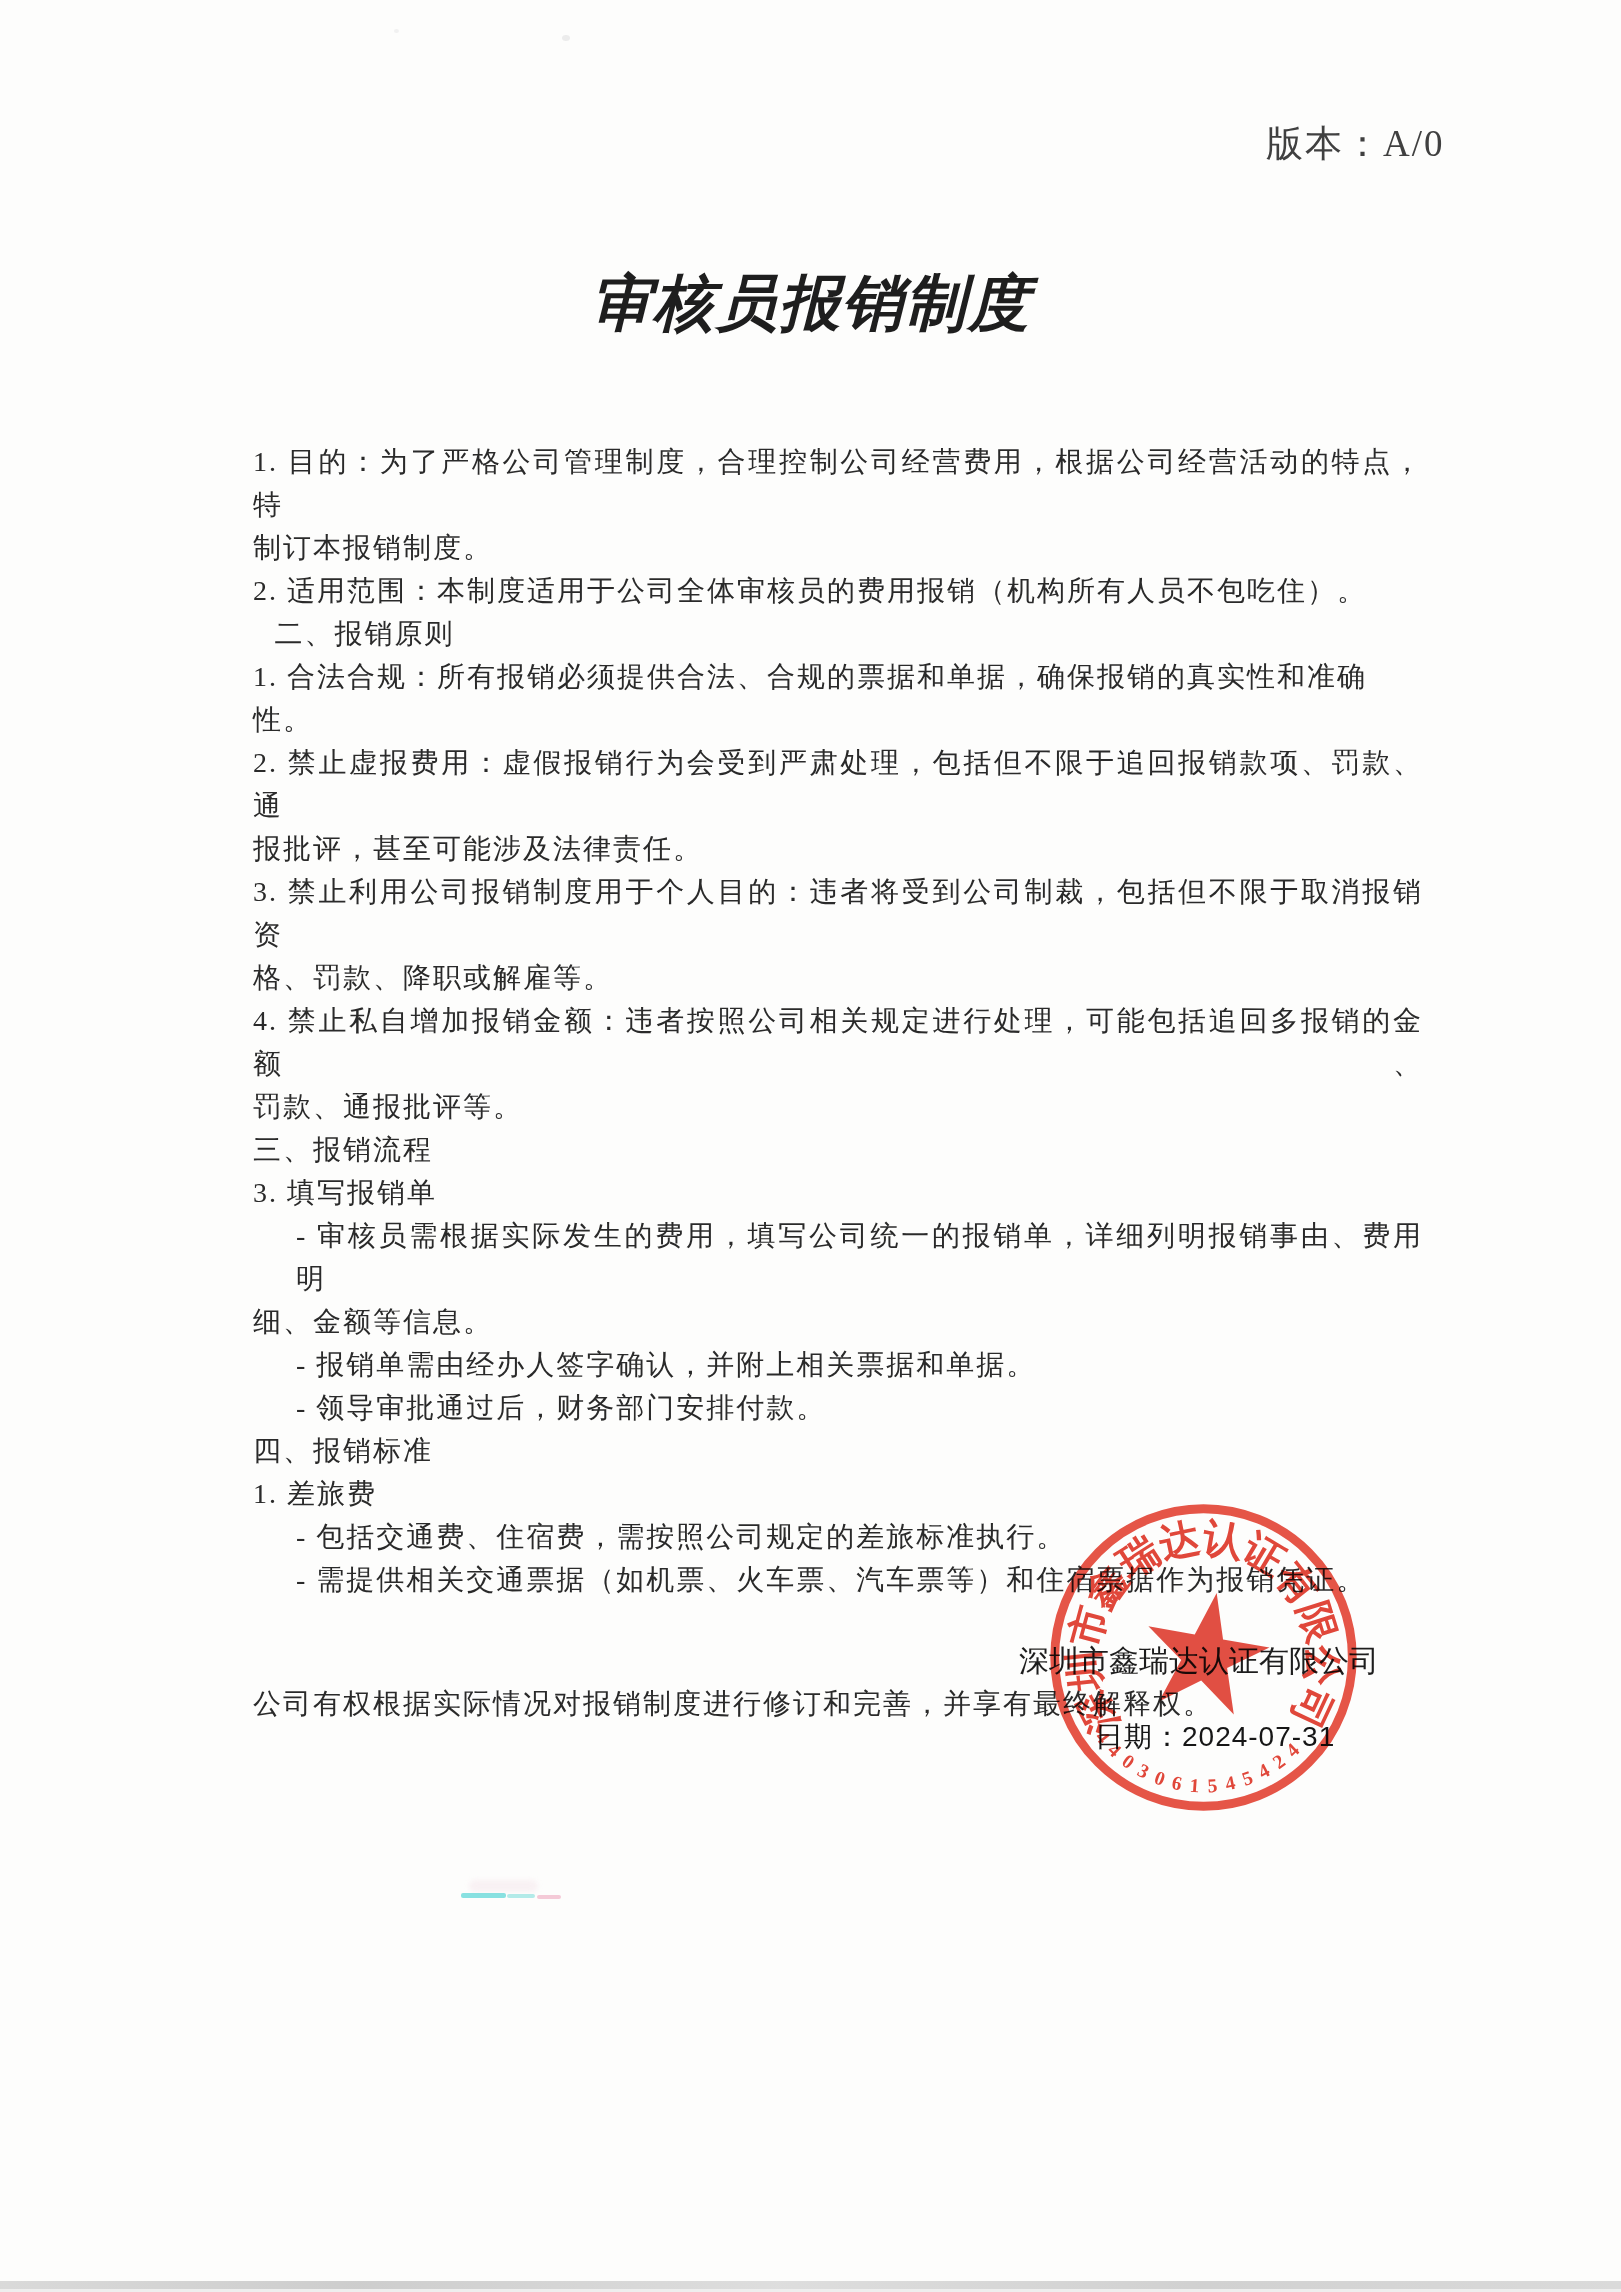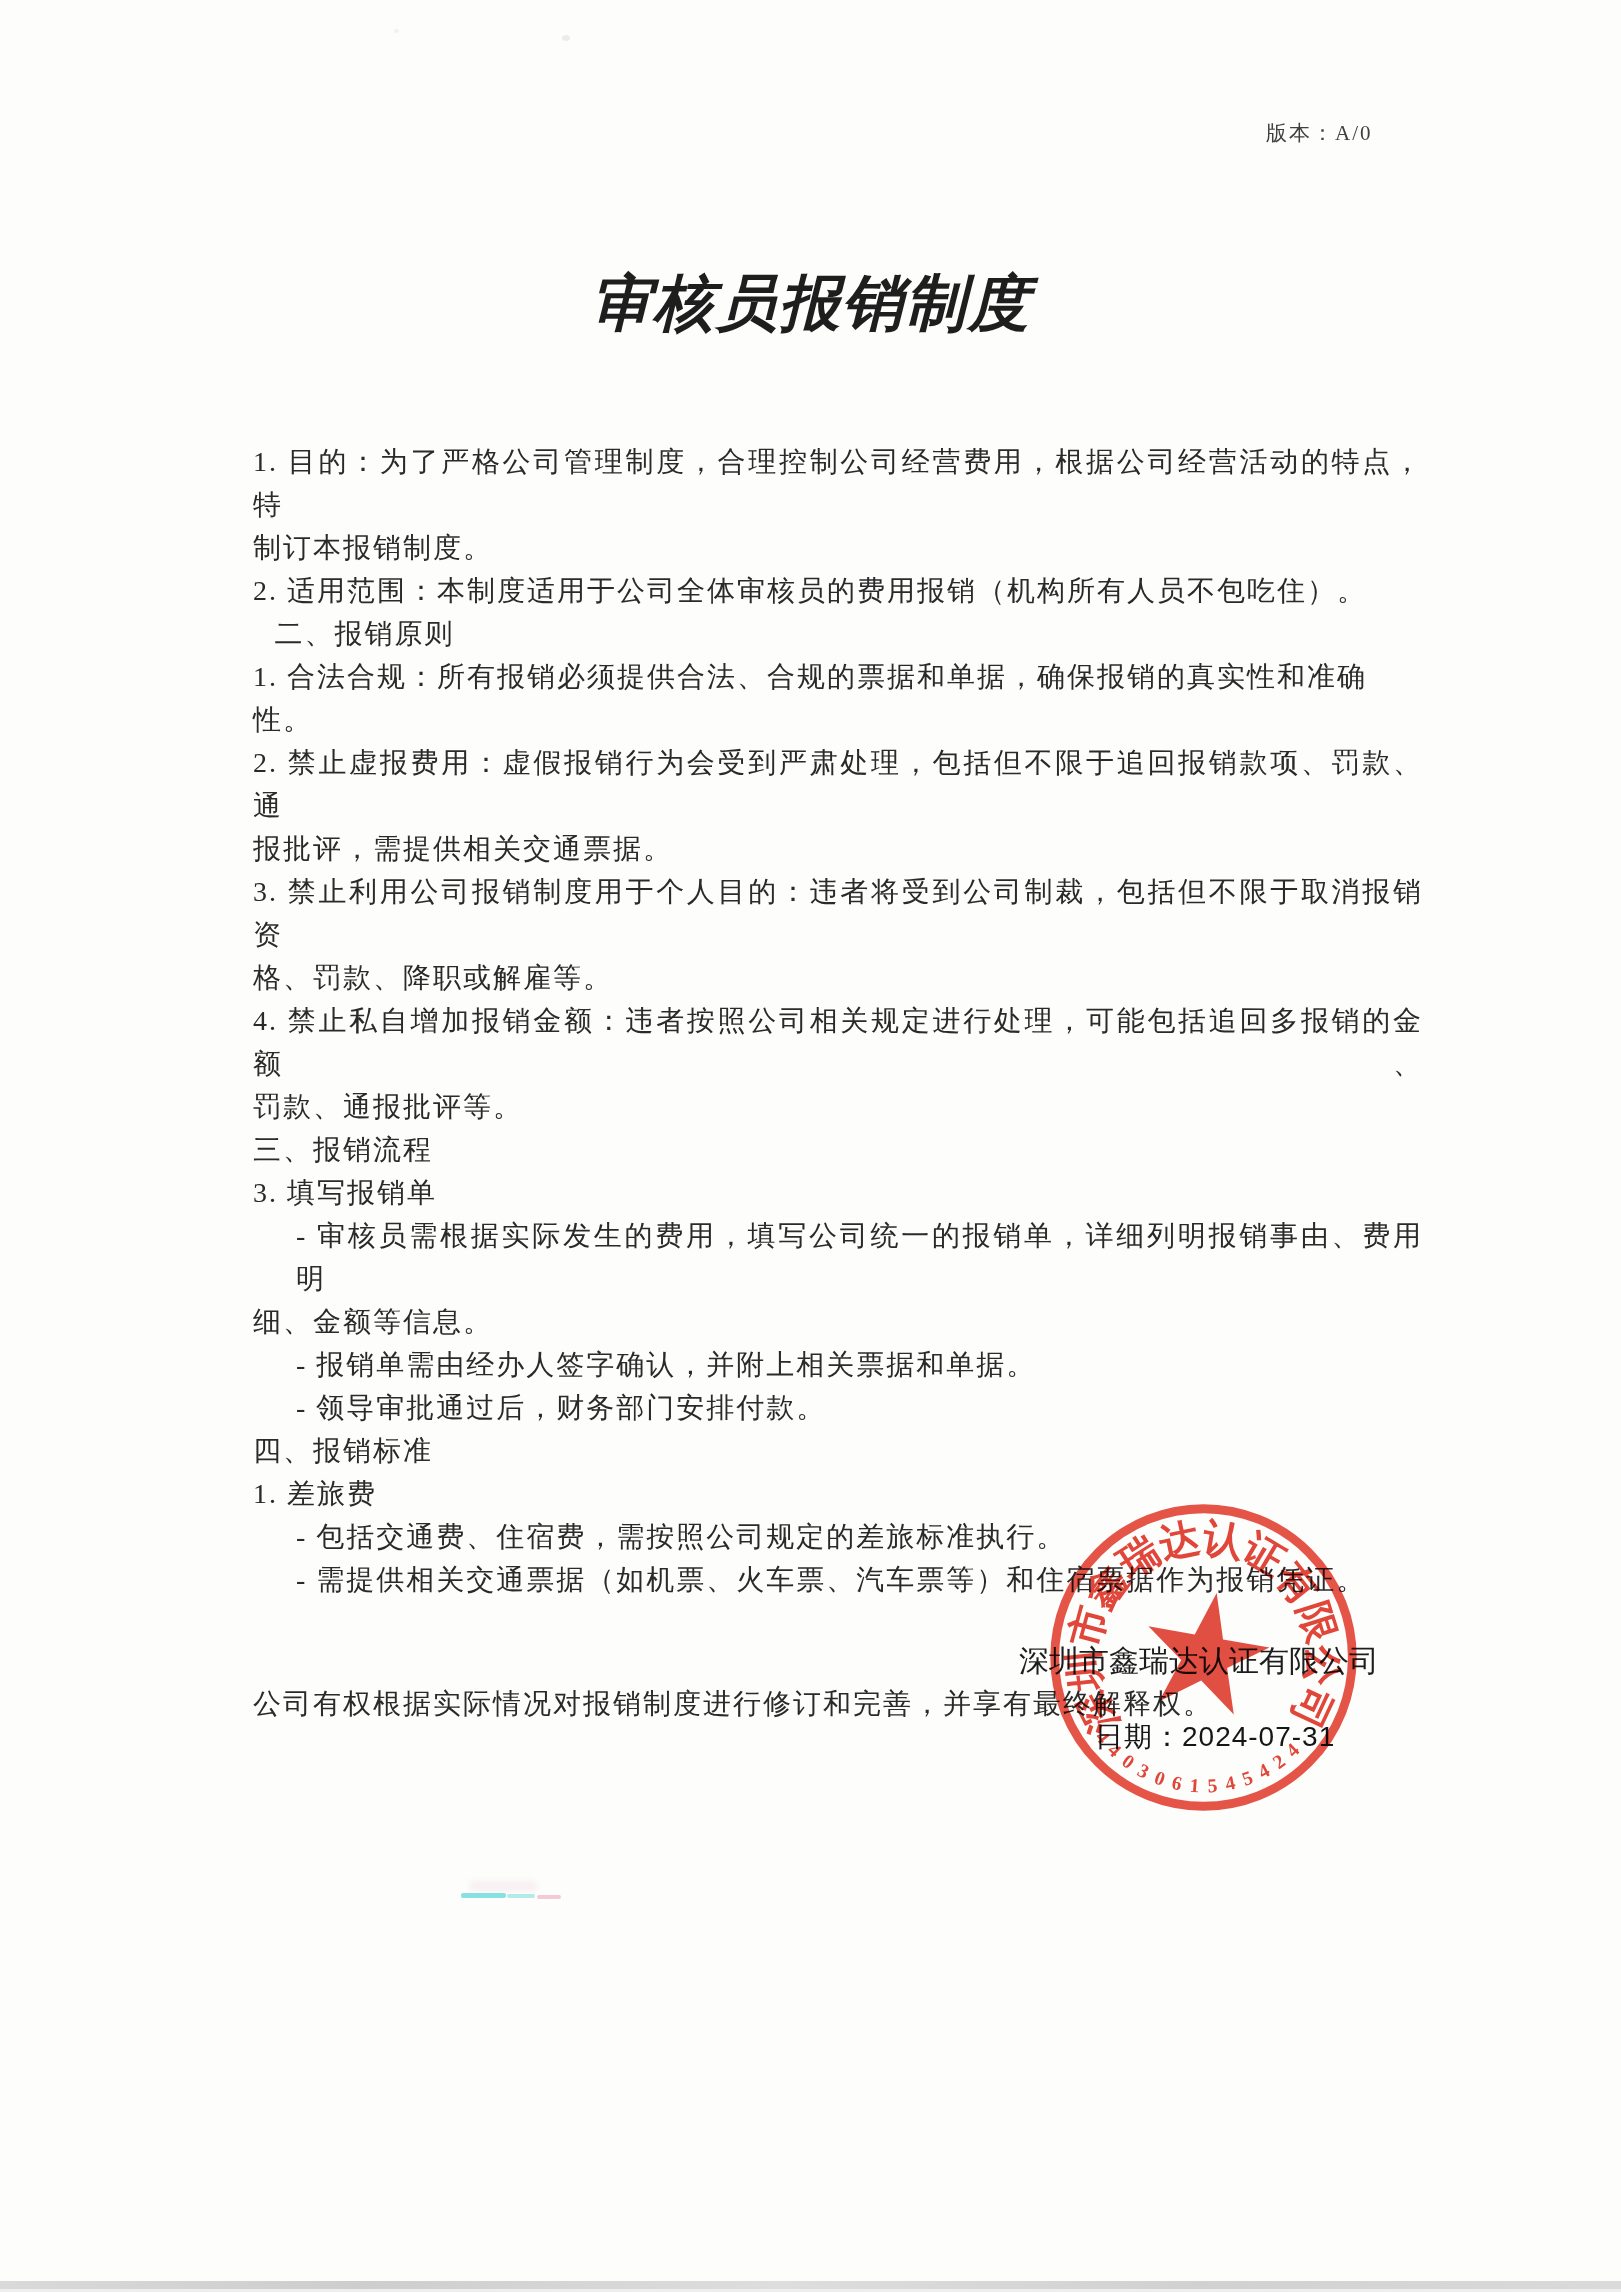--- a/index.html
+++ b/index.html
@@ -4,21 +4,21 @@
 <style>
   html,body{margin:0;padding:0;background:#ffffff;}
   .page{
     position:relative;width:1621px;height:2293px;overflow:hidden;
     background:#fdfdfc;
     font-family:"Liberation Serif","DejaVu Serif",serif;
     color:#2a2a2a;
   }
   .version{
     position:absolute;left:1266px;top:119px;
-    font-size:21px;letter-spacing:2px;color:#404040;white-space:nowrap;
+    font-size:37px;letter-spacing:2px;color:#404040;white-space:nowrap;
   }
   .doc-title{
     position:absolute;left:0;top:263px;width:100%;
     text-align:center;font-size:61px;font-weight:700;
     letter-spacing:2px;color:#1e1e1e;font-style:italic;
   }
   .body-block{
     position:absolute;left:253px;top:440px;width:1170px;
     font-size:28px;line-height:43px;letter-spacing:2px;color:#2a2a2a;
   }
@@ -74,21 +74,21 @@
 
   <div class="doc-title">审核员报销制度</div>
 
   <div class="body-block">
     <div class="ln jl">1. 目的：为了严格公司管理制度，合理控制公司经营费用，根据公司经营活动的特点，特</div>
     <div class="ln">制订本报销制度。</div>
     <div class="ln">2. 适用范围：本制度适用于公司全体审核员的费用报销（机构所有人员不包吃住）。</div>
     <div class="ln sec">二、报销原则</div>
     <div class="ln">1. 合法合规：所有报销必须提供合法、合规的票据和单据，确保报销的真实性和准确性。</div>
     <div class="ln jl">2. 禁止虚报费用：虚假报销行为会受到严肃处理，包括但不限于追回报销款项、罚款、通</div>
-    <div class="ln">报批评，需提供相关交通票据。</div>
+    <div class="ln">报批评，甚至可能涉及法律责任。</div>
     <div class="ln jl">3. 禁止利用公司报销制度用于个人目的：违者将受到公司制裁，包括但不限于取消报销资</div>
     <div class="ln">格、罚款、降职或解雇等。</div>
     <div class="ln jl">4. 禁止私自增加报销金额：违者按照公司相关规定进行处理，可能包括追回多报销的金额、</div>
     <div class="ln">罚款、通报批评等。</div>
     <div class="ln">三、报销流程</div>
     <div class="ln">3. 填写报销单</div>
     <div class="ln dash jl">- 审核员需根据实际发生的费用，填写公司统一的报销单，详细列明报销事由、费用明</div>
     <div class="ln">细、金额等信息。</div>
     <div class="ln dash">- 报销单需由经办人签字确认，并附上相关票据和单据。</div>
     <div class="ln dash">- 领导审批通过后，财务部门安排付款。</div>

